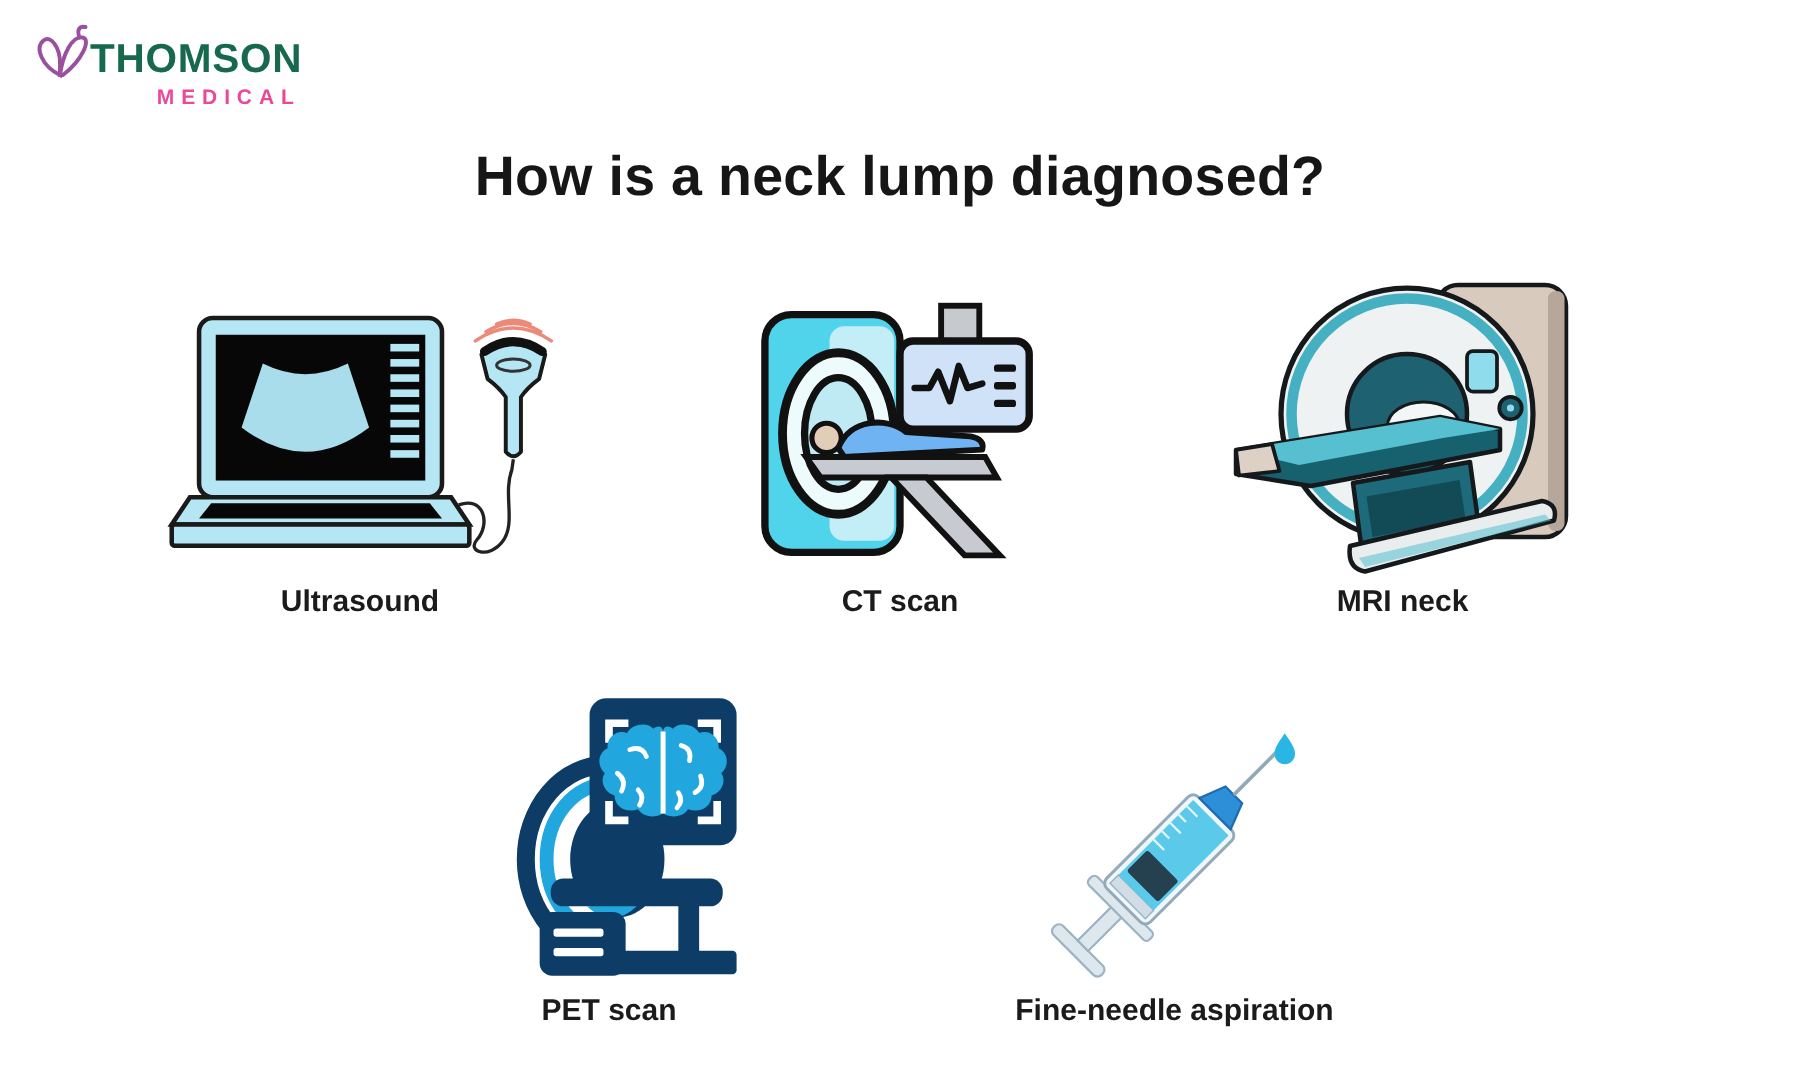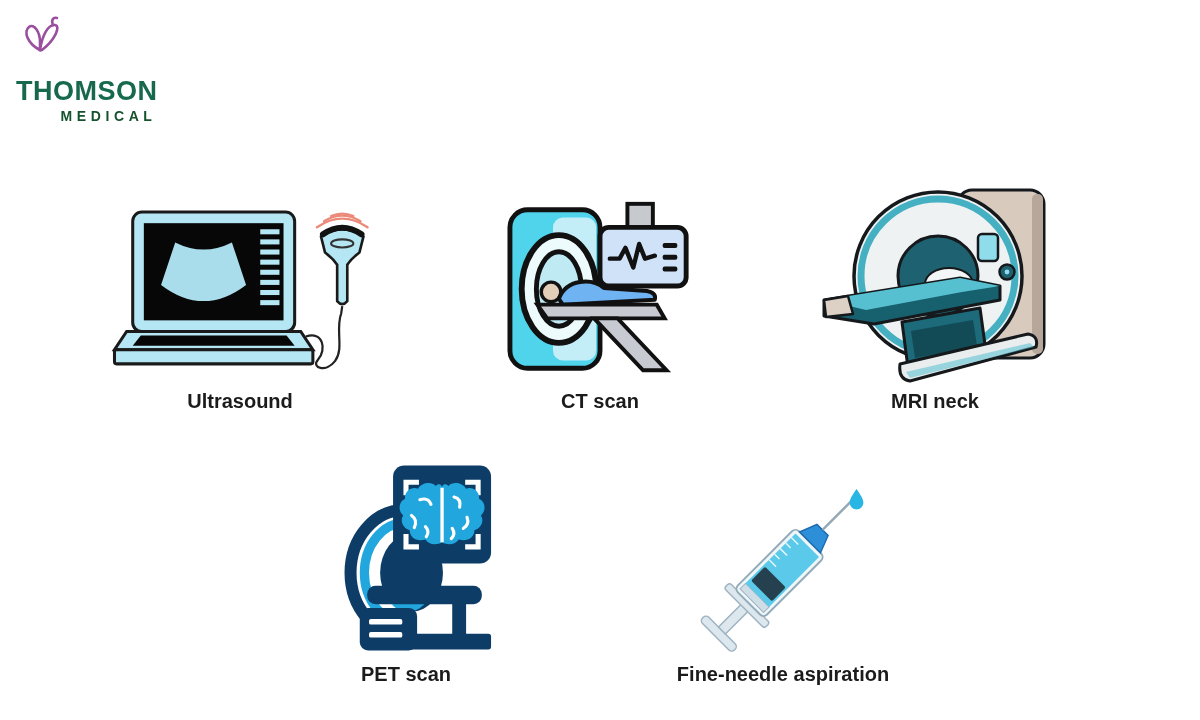--- a/index.html
+++ b/index.html
@@ -3,25 +3,25 @@
 <meta charset="utf-8">
 <style>
   html,body{margin:0;padding:0;}
   body{
     width:1200px;height:720px;background:#ffffff;
     font-family:"Liberation Sans",sans-serif;
     position:relative;overflow:hidden;
   }
   .stage{position:absolute;inset:0;}
   
-  .logo{position:absolute;left:18px;top:10px;display:flex;align-items:flex-start;flex-direction:column;}
+  .logo{position:absolute;left:18px;top:10px;display:flex;align-items:flex-start;}
   .logo svg{display:block;}
   .logo-text{display:flex;flex-direction:column;margin-top:16px;margin-left:-2px;}
   .brand{font-size:27px;font-weight:800;color:#17694d;letter-spacing:.5px;line-height:1.0;}
-  .division{font-size:14px;font-weight:700;color:#14532d;letter-spacing:4.6px;text-align:right;margin-top:3px;padding-right:1px;}
+  .division{font-size:14px;font-weight:700;color:#ec4899;letter-spacing:4.6px;text-align:right;margin-top:3px;padding-right:1px;}
   
   .title{position:absolute;top:97px;left:0;width:100%;text-align:center;
          font-size:37px;font-weight:800;color:#161616;letter-spacing:.2px;}
   
   .card{position:absolute;display:flex;flex-direction:column;align-items:center;}
   .icon-box{display:flex;align-items:center;justify-content:center;width:100%;}
   .label{font-size:20px;font-weight:700;color:#1b1b1b;white-space:nowrap;}
   #card-ultrasound{left:95px;top:192px;width:290px;}
   #card-ultrasound .icon-box{height:198px;}
   #card-ct{left:490px;top:188px;width:220px;}
@@ -47,20 +47,21 @@
           <path d="M35,15 C33,10 35,7 39,8"></path>
         </g>
       </svg>
     </span>
     <div class="logo-text">
       <span class="brand">THOMSON</span>
       <span class="division">MEDICAL</span>
     </div>
   </div>
 
+  <div class="title">How is a neck lump diagnosed?</div>
 
   <div class="card" id="card-ct">
     <div class="icon-box">
       <svg width="196" height="186" viewBox="0 0 200 190">
 
         <rect x="128" y="8" width="26" height="28" fill="#c6cace" stroke="#111" stroke-width="4"></rect>
 
         <rect x="8" y="14" width="92" height="162" rx="18" fill="#4fd4ec" stroke="#111" stroke-width="5"></rect>
         <rect x="52" y="22" width="44" height="146" rx="10" fill="#c3eef8"></rect>
         <ellipse cx="58" cy="95" rx="38" ry="55" fill="#eefbfd" stroke="#111" stroke-width="6"></ellipse>

